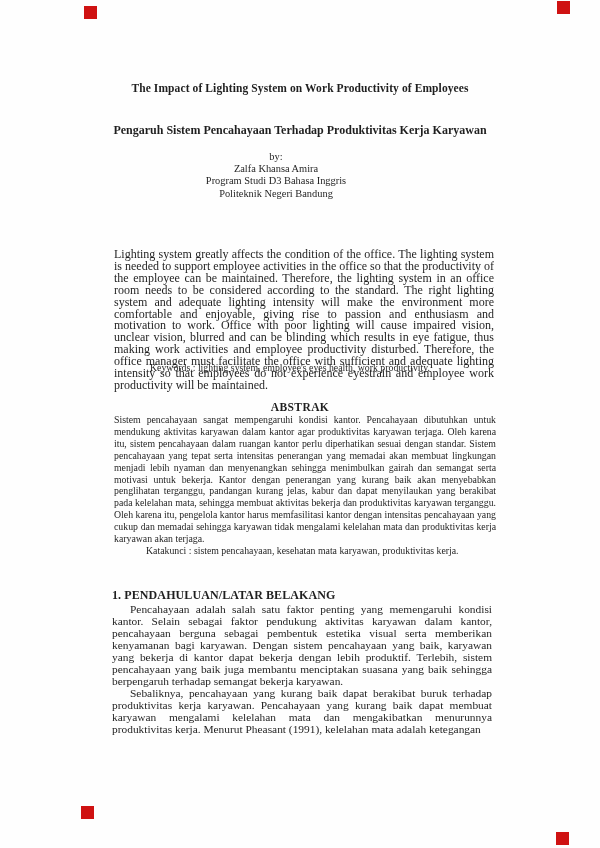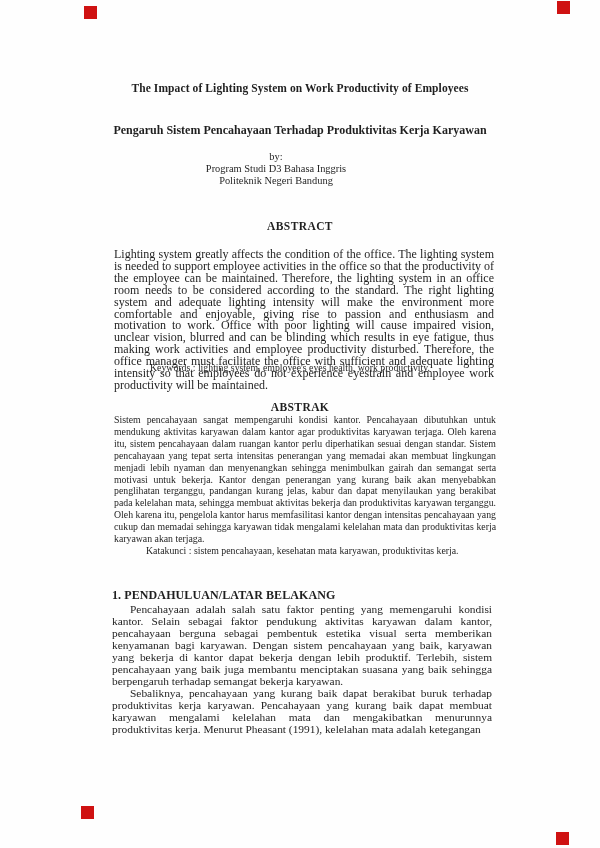--- a/index.html
+++ b/index.html
@@ -90,25 +90,25 @@
   <div class="abs marker marker-tr" style="background: rgb(207, 18, 18);"></div>
   <div class="abs marker marker-bl" style="background: rgb(207, 18, 18);"></div>
   <div class="abs marker marker-br" style="background: rgb(207, 18, 18);"></div>
 
   <div class="abs title-en">The Impact of Lighting System on Work Productivity of Employees</div>
 
   <div class="abs title-id">Pengaruh Sistem Pencahayaan Terhadap Produktivitas Kerja Karyawan</div>
 
   <div class="abs byline">
     <div>by:</div>
+    <div>Zalfa Khansa Amira</div>
     <div>Program Studi D3 Bahasa Inggris</div>
     <div>Politeknik Negeri Bandung</div>
   </div>
 
-  <div class="abs h-abstract">ABSTRACT</div>
 
   <div class="abs abstract-body">Lighting system greatly affects the condition of the office. The lighting system is needed to support employee activities in the office so that the productivity of the employee can be maintained. Therefore, the lighting system in an office room needs to be considered according to the standard. The right lighting system and adequate lighting intensity will make the environment more comfortable and enjoyable, giving rise to passion and enthusiasm and motivation to work. Office with poor lighting will cause impaired vision, unclear vision, blurred and can be blinding which results in eye fatigue, thus making work activities and employee productivity disturbed. Therefore, the office manager must facilitate the office with sufficient and adequate lighting intensity so that employees do not experience eyestrain and employee work productivity will be maintained.</div>
 
   <div class="abs keywords-line">Keywords : lighting system, employee's eyes health, work productivity.</div>
 
   <div class="abs h-abstrak">ABSTRAK</div>
 
   <div class="abs abstrak-wrap">
     <div class="body-text">Sistem pencahayaan sangat mempengaruhi kondisi kantor. Pencahayaan dibutuhkan untuk mendukung aktivitas karyawan dalam kantor agar produktivitas karyawan terjaga. Oleh karena itu, sistem pencahayaan dalam ruangan kantor perlu diperhatikan sesuai dengan standar. Sistem pencahayaan yang tepat serta intensitas penerangan yang memadai akan membuat lingkungan menjadi lebih nyaman dan menyenangkan sehingga menimbulkan gairah dan semangat serta motivasi untuk bekerja. Kantor dengan penerangan yang kurang baik akan menyebabkan penglihatan terganggu, pandangan kurang jelas, kabur dan dapat menyilaukan yang berakibat pada kelelahan mata, sehingga membuat aktivitas bekerja dan produktivitas karyawan terganggu. Oleh karena itu, pengelola kantor harus memfasilitasi kantor dengan intensitas pencahayaan yang cukup dan memadai sehingga karyawan tidak mengalami kelelahan mata dan produktivitas kerja karyawan akan terjaga.</div>
     <div class="katakunci">Katakunci : sistem pencahayaan, kesehatan mata karyawan, produktivitas kerja.</div>

